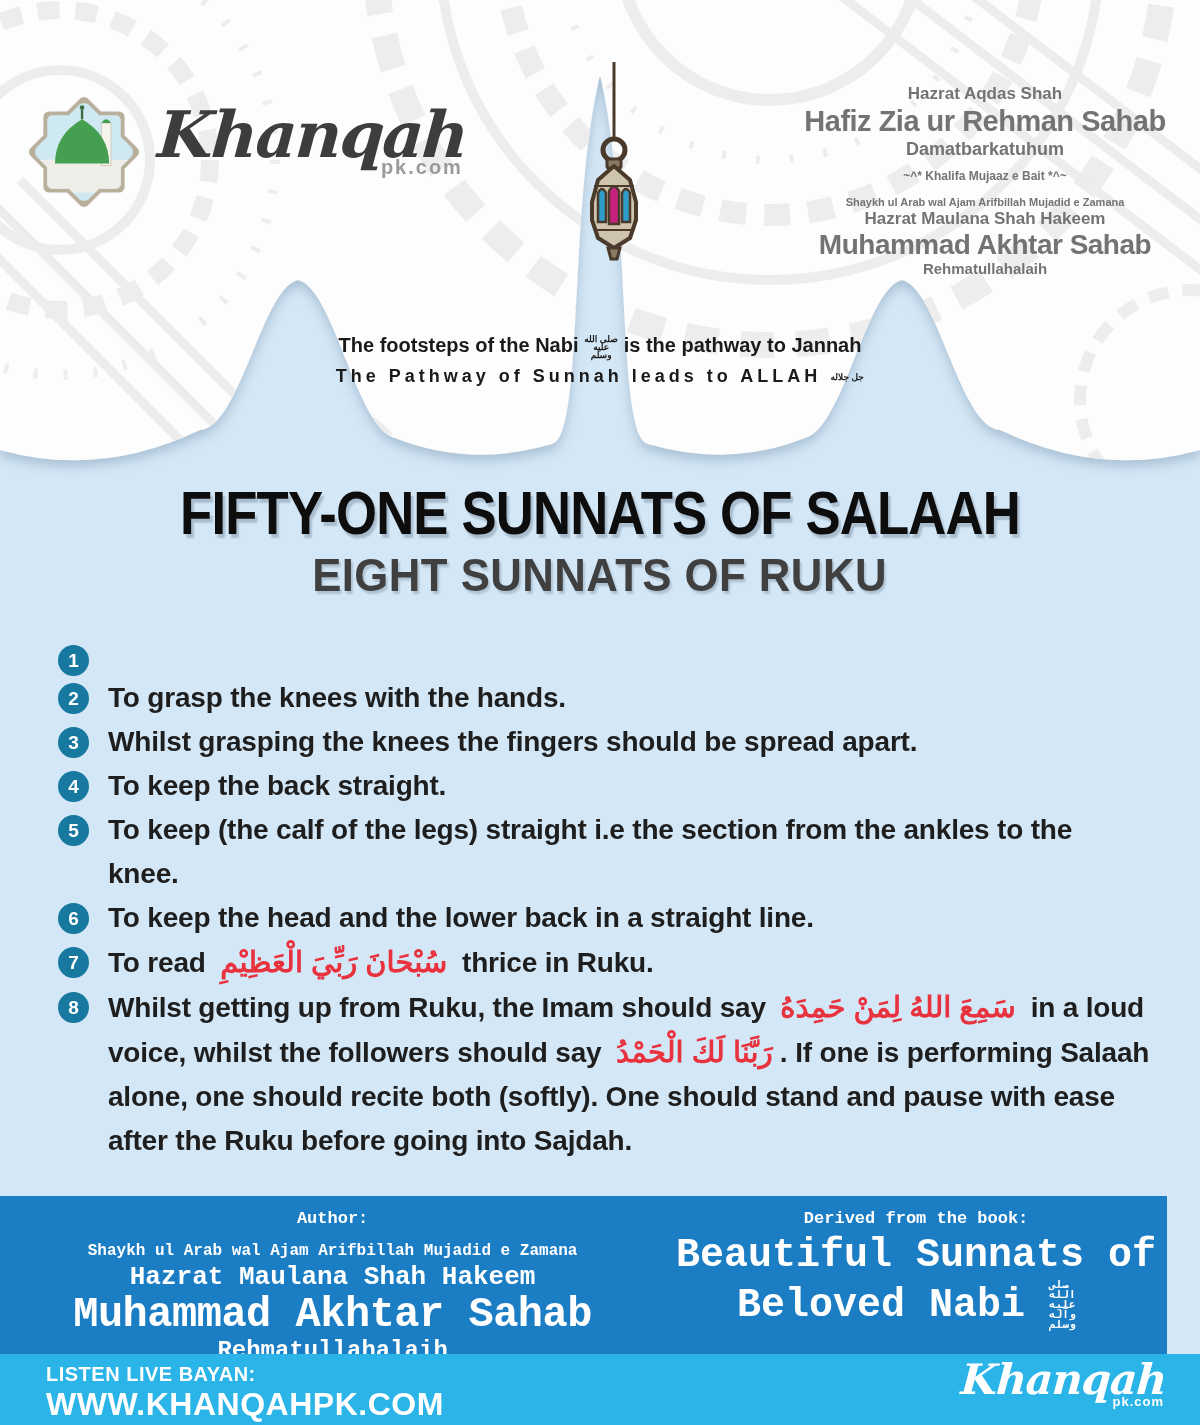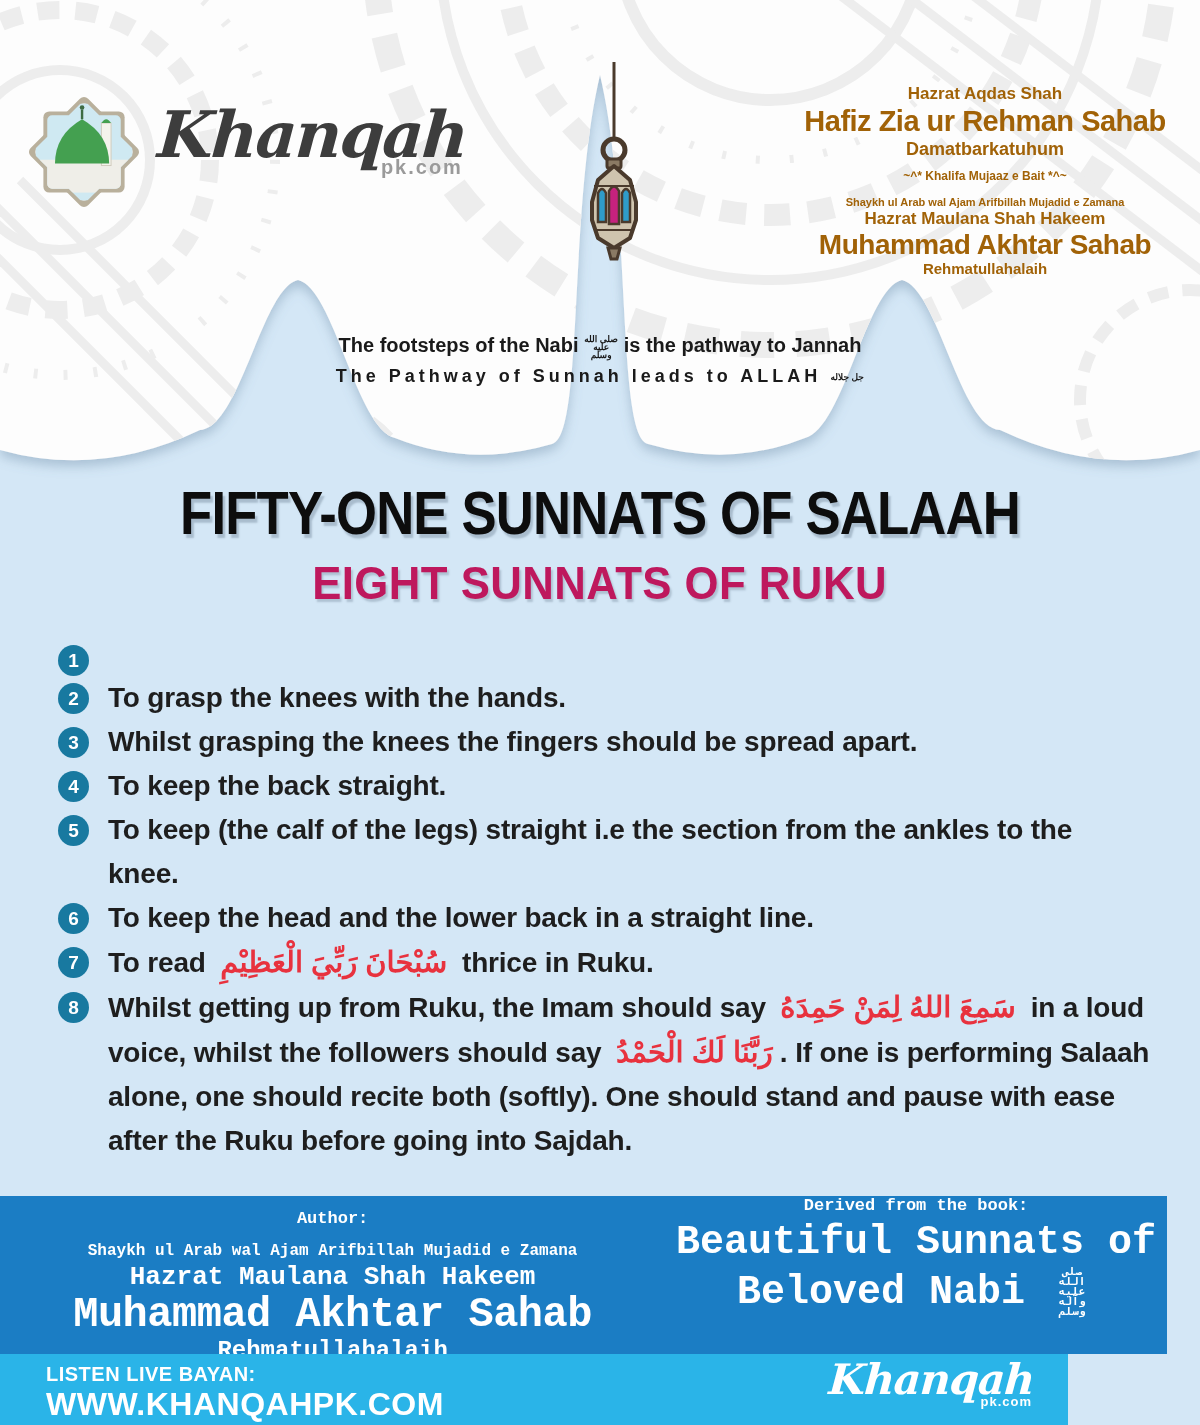--- a/index.html
+++ b/index.html
@@ -20,21 +20,21 @@
     font-family:"DejaVu Serif", serif; font-style:italic; font-weight:bold;
     font-size:64px; color:#3d3d3d; letter-spacing:-2px; line-height:70px;
     transform:skewX(-4deg); display:inline-block;
   }
   .logo-domain {
     text-align:right; font-size:20px; font-weight:bold; color:#9a9a9a;
     letter-spacing:2px; margin-top:-14px; padding-right:4px;
   }
 
   
-  .scholars { position:absolute; left:778px; top:84px; width:414px; text-align:center; color:#a16207; }
+  .scholars { position:absolute; left:778px; top:84px; width:414px; text-align:center; color:#737373; }
   .s-pre1   { font-size:17px; font-weight:bold; }
   .s-name1  { font-size:29px; font-weight:bold; letter-spacing:-0.5px; line-height:34px; }
   .s-post1  { font-size:18px; font-weight:bold; line-height:22px; }
   .s-khalifa{ font-size:12px; font-weight:bold; margin-top:9px; }
   .s-pre2   { font-size:11px; font-weight:bold; margin-top:13px; }
   .s-pre2b  { font-size:17px; font-weight:bold; line-height:21px; }
   .s-name2  { font-size:28px; font-weight:bold; letter-spacing:-0.5px; line-height:31px; }
   .s-post2  { font-size:15px; font-weight:bold; line-height:18px; }
 
   
@@ -51,21 +51,21 @@
 
   
   .title {
     position:absolute; left:0; top:462px; width:100%; text-align:center;
     color:#0d0d0d; font-size:62px; font-weight:bold; white-space:nowrap;margin-top:15px;
   }
   .title > span { display:inline-block; transform:scaleX(0.85); letter-spacing:-1px;
     text-shadow:3px 4px 2px rgba(90,110,130,0.35); }
   .subtitle {
     position:absolute; left:0; top:548px; width:100%; text-align:center;
-    color:#be185d; font-size:46px; font-weight:bold; white-space:nowrap;margin-top:8px;
+    color:#404040; font-size:46px; font-weight:bold; white-space:nowrap;
   }
   .subtitle > span { display:inline-block; transform:scaleX(0.95); letter-spacing:0.5px;
     text-shadow:2px 3px 2px rgba(90,110,130,0.3); }
 
   
   .sunnat-list { position:absolute; left:58px; top:638px; width:1092px; }
   .sunnat-item { display:flex; align-items:flex-start; }
   .num {
     flex:none; width:31px; height:31px; border-radius:50%;
     background:#1879a0; color:#fff; font-size:19px; font-weight:bold;
@@ -77,35 +77,35 @@
     letter-spacing:-0.2px;
   }
   .ar { color:#e8323e; font-size:29px; font-weight:bold; padding:0 7px; white-space:nowrap; }
 
   
   .author-band {
     position:absolute; left:0; top:1196px; width:1167px; height:158px;
     background:#1b7dc4; color:#fff; display:flex;font-family:Liberation Mono, monospace;
   }
   .band-left  { width:57%; text-align:center; padding-top:13px; }
-  .band-right { width:43%; text-align:center; }
+  .band-right { width:43%; text-align:center; padding-top:13px; }
   .band-label { font-size:17px; font-weight:bold; }
   .a-line1 { font-size:16px; font-weight:bold; margin-top:14px; }
   .a-line2 { font-size:26px; font-weight:bold; margin-top:2px; line-height:30px; }
   .a-name  { font-size:42px; font-weight:bold; letter-spacing:-0.5px; line-height:46px; }
   .a-line4 { font-size:24px; font-weight:bold; line-height:26px; }
   .b-title { font-size:40px; font-weight:bold; line-height:48px; margin-top:4px; }
   .salawat-big {
     display:inline-block; width:46px; font-size:11px; line-height:10px;
-    vertical-align:middle; text-align:center; font-weight:bold;
+    vertical-align:middle; text-align:left; font-weight:bold;
   }
 
   
   .footer {
-    position:absolute; left:0; top:1354px; width:1068px; height:71px;
+    position:absolute; left:0; top:1354px; width:1200px; height:71px;
     background:#2ab4e8; color:#fff;
   }
   .footer-left { position:absolute; left:46px; top:9px; }
   .f-listen  { font-size:20px; font-weight:bold; letter-spacing:0.5px; }
   .f-website { font-size:32px; font-weight:bold; letter-spacing:0.5px; margin-top:0; }
   .footer-logo { position:absolute; right:34px; top:2px; text-align:right; }
   .fl-brand {
     font-family:"DejaVu Serif", serif; font-style:italic; font-weight:bold;
     font-size:42px; color:#fff; letter-spacing:-1px; line-height:48px;
     transform:skewX(-4deg); display:inline-block;

